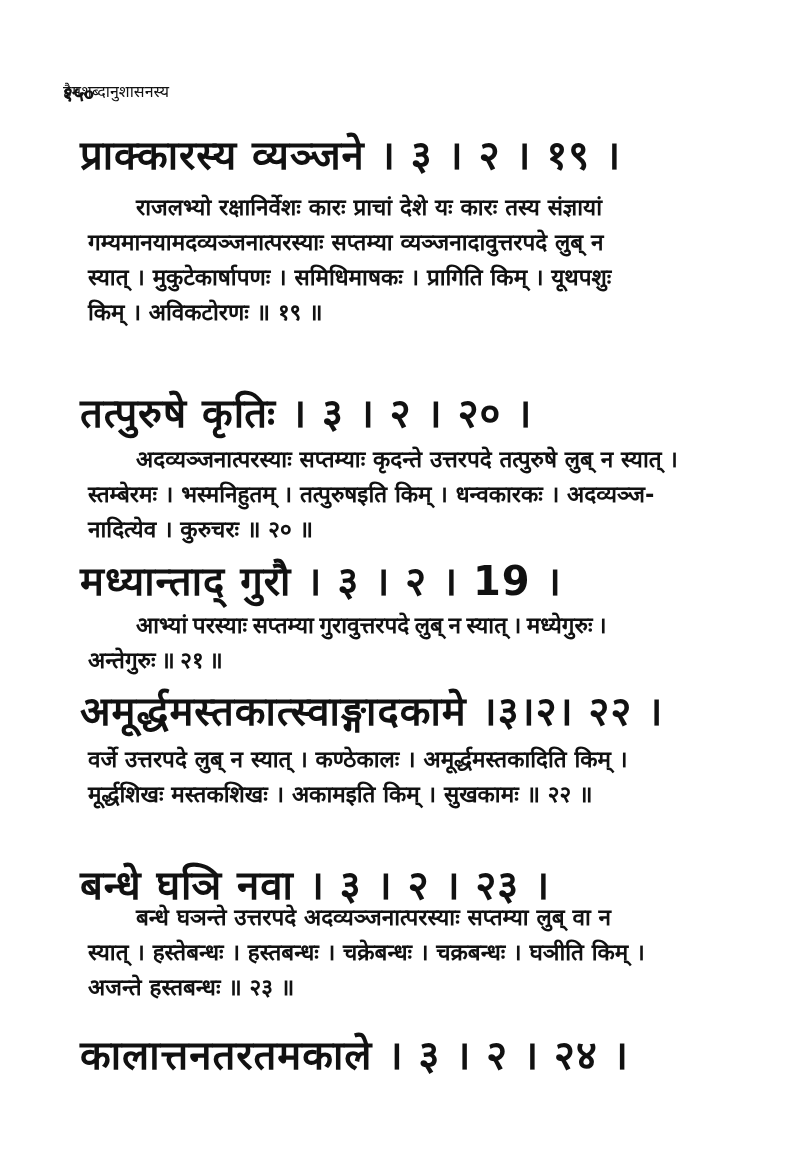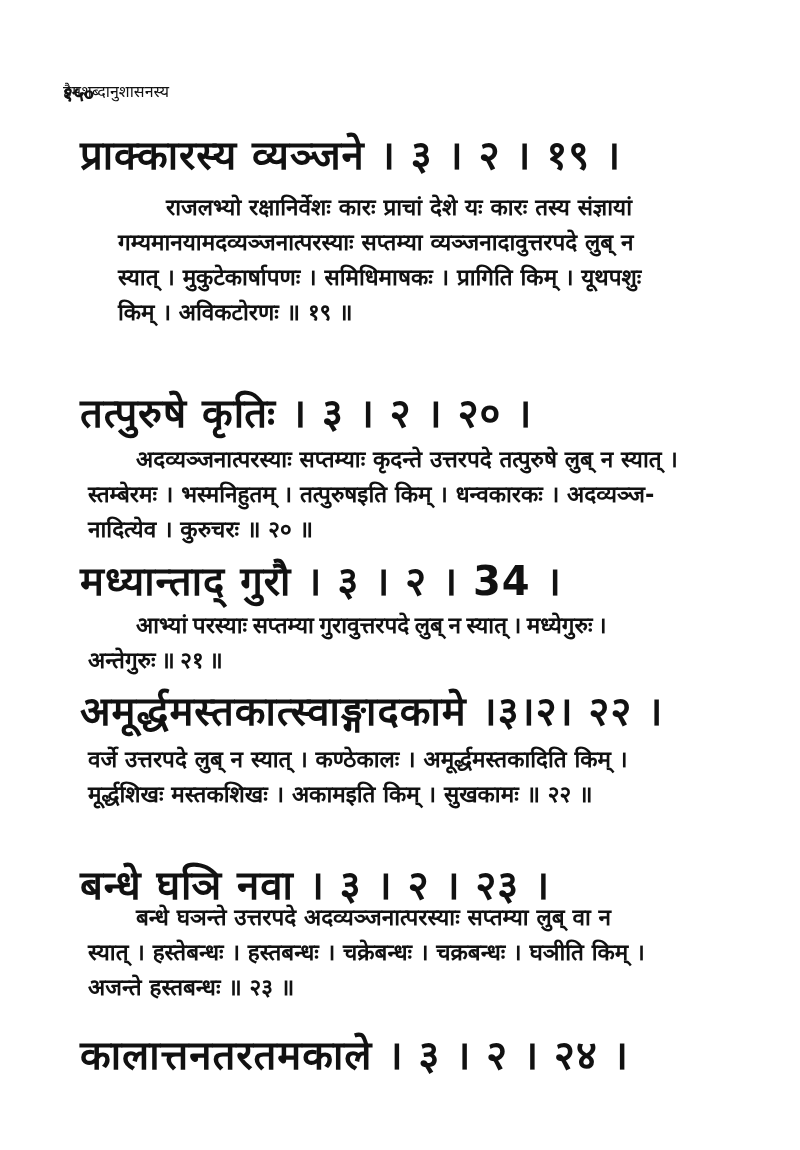--- a/index.html
+++ b/index.html
@@ -20,35 +20,35 @@
 <body>
 
 <div class="page">
 
   <div class="header">
     <span class="page-num">१५०</span>
     <div class="running-title">हैमशब्दानुशासनस्य</div>
   </div>
 
   <div class="sutra" style="top:126px;">प्राक्कारस्य व्यञ्जने । ३ । २ । १९ ।</div>
-  <div class="comment" style="top:190px;margin-left:30px;">
+  <div class="comment" style="top:190px;">
     <span class="line first">राजलभ्यो रक्षानिर्वेशः कारः प्राचां देशे यः कारः तस्य संज्ञायां</span>
     <span class="line">गम्यमानयामदव्यञ्जनात्परस्याः सप्तम्या व्यञ्जनादावुत्तरपदे लुब् न</span>
     <span class="line">स्यात् । मुकुटेकार्षापणः । समिधिमाषकः । प्रागिति किम् । यूथपशुः</span>
     <span class="line">किम् । अविकटोरणः ॥ १९ ॥</span>
   </div>
 
   <div class="sutra" style="top:384px;">तत्पुरुषे कृतिः । ३ । २ । २० ।</div>
   <div class="comment" style="top:442px;">
     <span class="line first">अदव्यञ्जनात्परस्याः सप्तम्याः कृदन्ते उत्तरपदे तत्पुरुषे लुब् न स्यात् ।</span>
     <span class="line">स्तम्बेरमः । भस्मनिहुतम् । तत्पुरुषइति किम् । धन्वकारकः । अदव्यञ्ज-</span>
     <span class="line">नादित्येव । कुरुचरः ॥ २० ॥</span>
   </div>
 
-  <div class="sutra" style="top:552px;">मध्यान्ताद् गुरौ । ३ । २ । 34 ।</div>
+  <div class="sutra" style="top:552px;">मध्यान्ताद् गुरौ । ३ । २ । 19 ।</div>
   <div class="comment" style="top:608px;font-family:Liberation Serif, serif;">
     <span class="line first">आभ्यां परस्याः सप्तम्या गुरावुत्तरपदे लुब् न स्यात् । मध्येगुरुः ।</span>
     <span class="line">अन्तेगुरुः ॥ २१ ॥</span>
   </div>
 
   <div class="sutra" style="top:682px;">अमूर्द्धमस्तकात्स्वाङ्गादकामे ।३।२। २२ ।</div>
   <div class="comment" style="top:742px;">
     <span class="line">वर्जे उत्तरपदे लुब् न स्यात् । कण्ठेकालः । अमूर्द्धमस्तकादिति किम् ।</span>
     <span class="line">मूर्द्धशिखः मस्तकशिखः । अकामइति किम् । सुखकामः ॥ २२ ॥</span>
   </div>

